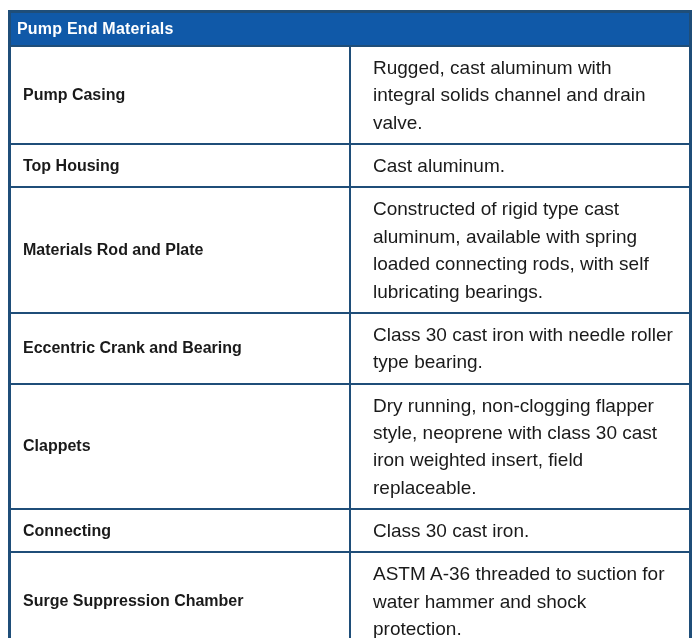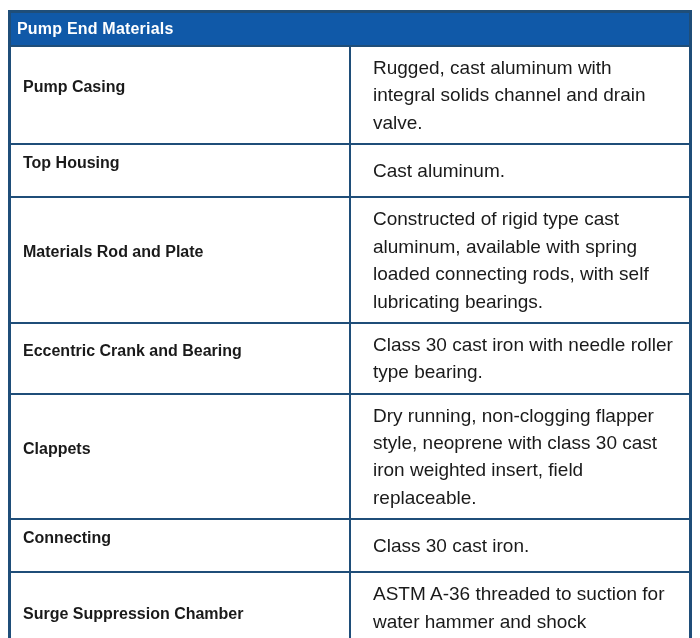--- a/index.html
+++ b/index.html
@@ -38,21 +38,21 @@
     text-align: left;
     padding: 7px 6px;
     letter-spacing: 0.2px;
   }
   td.label-cell {
     width: 205px;
     font-weight: bold;
     color: var(--text);
     font-size: 16px;
     line-height: 1.4;
-    padding: 7px 4px 22px 12px;
+    padding: 7px 4px 7px 12px;
   }
   td.value-cell {
     color: var(--text);
     font-size: 19px;
     line-height: 1.44;
     padding: 7px 10px 7px 22px;
   }
 </style>
 </head>
 <body>

